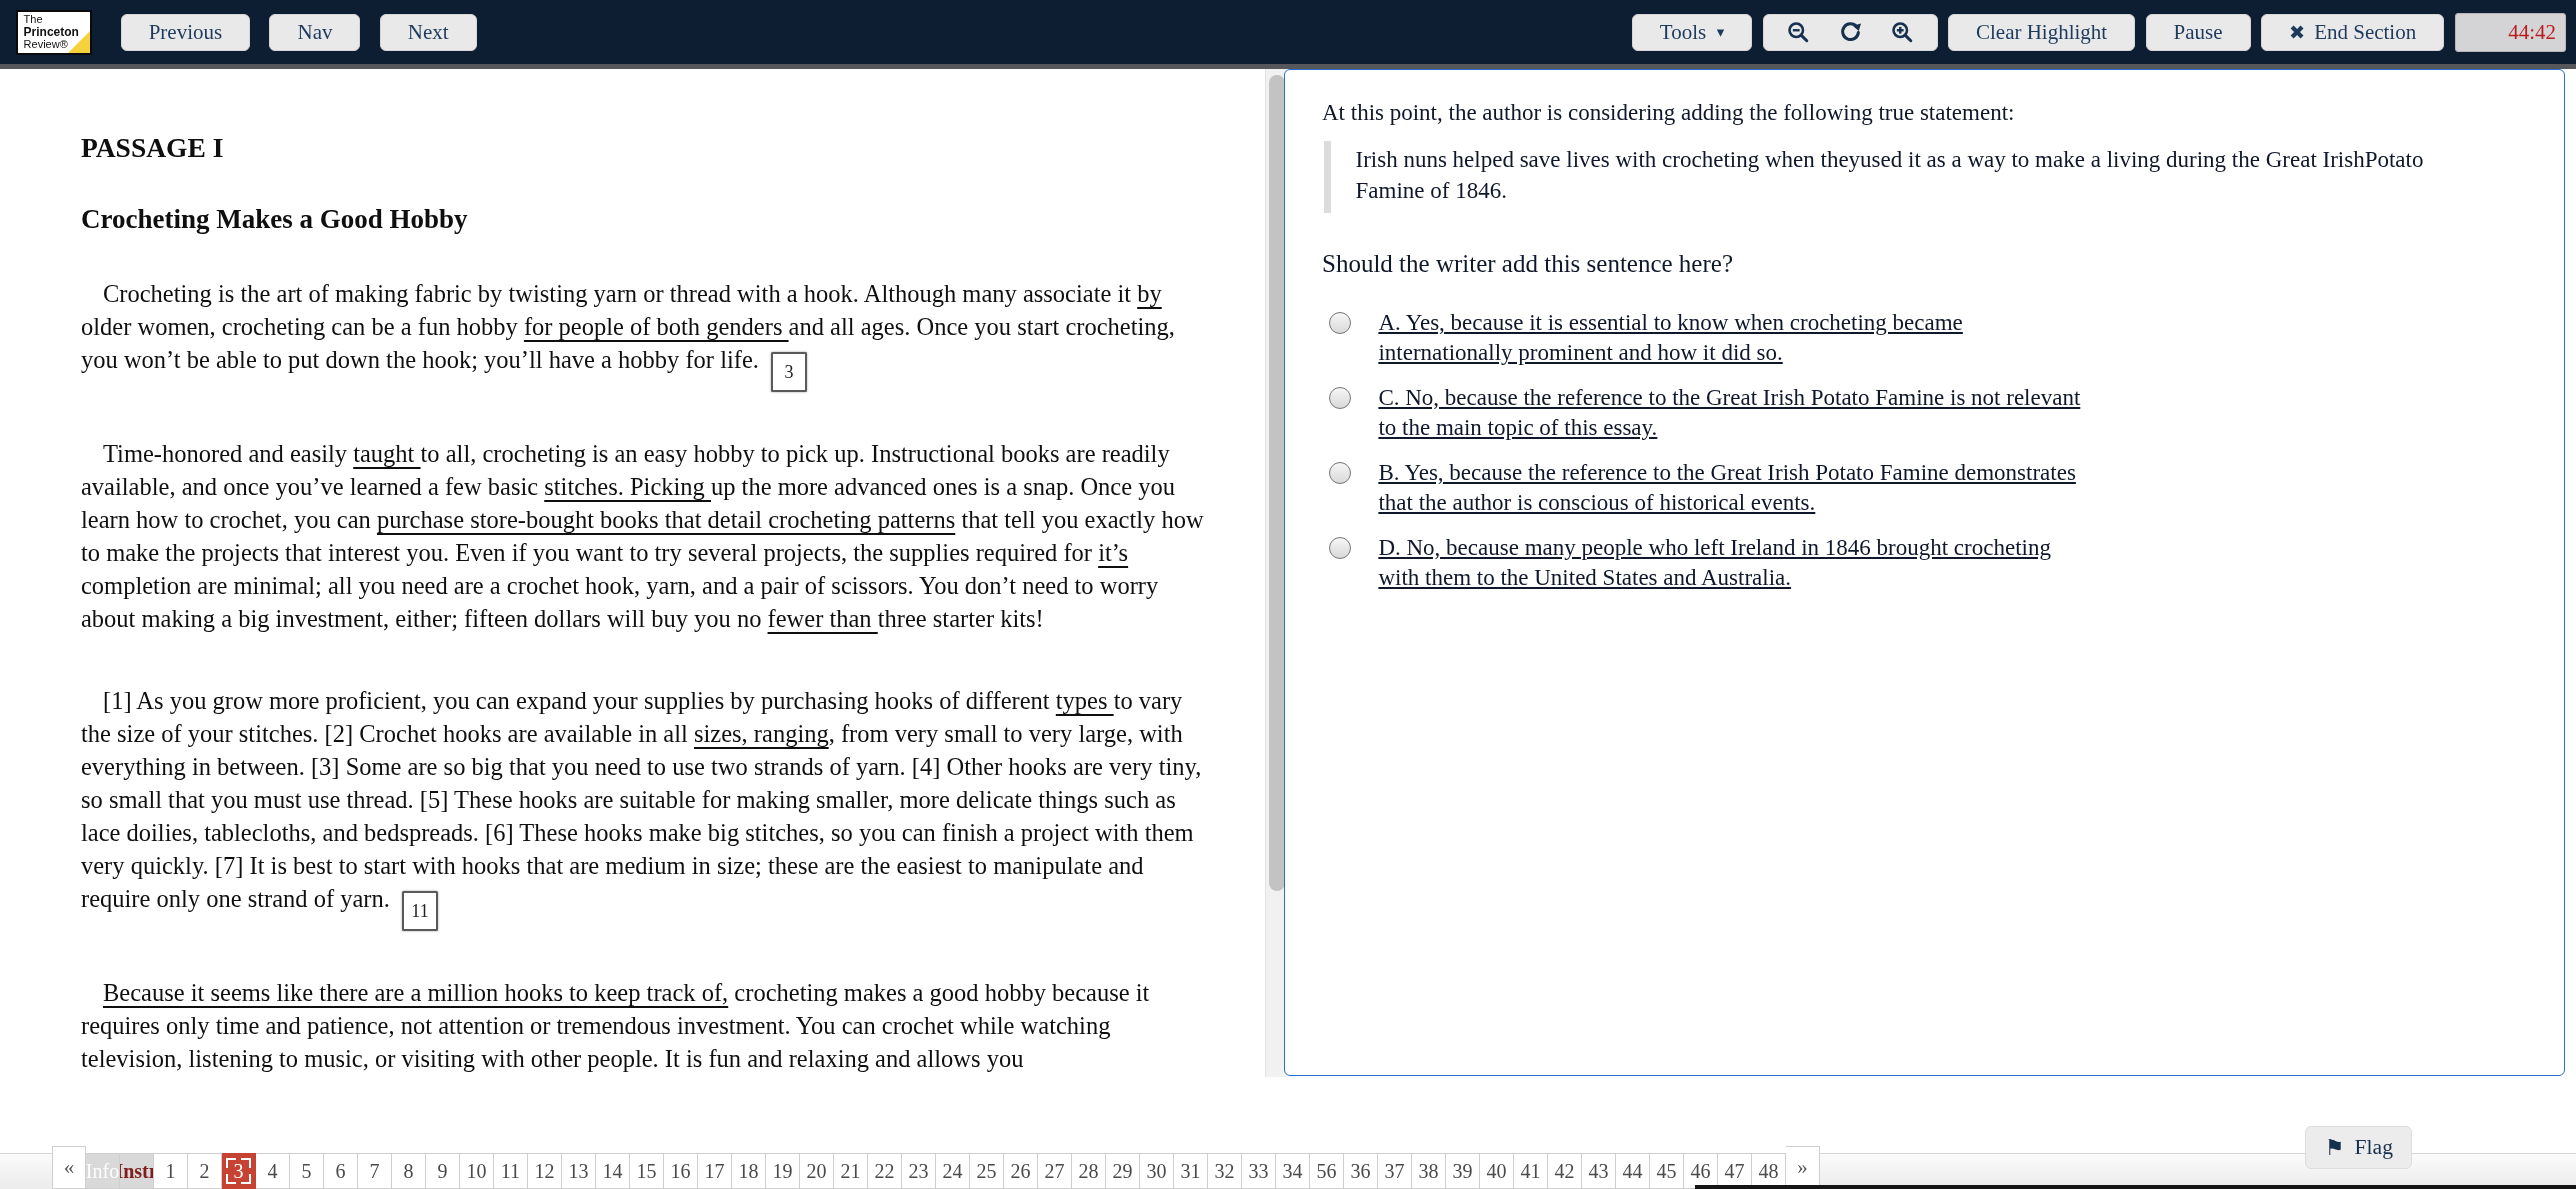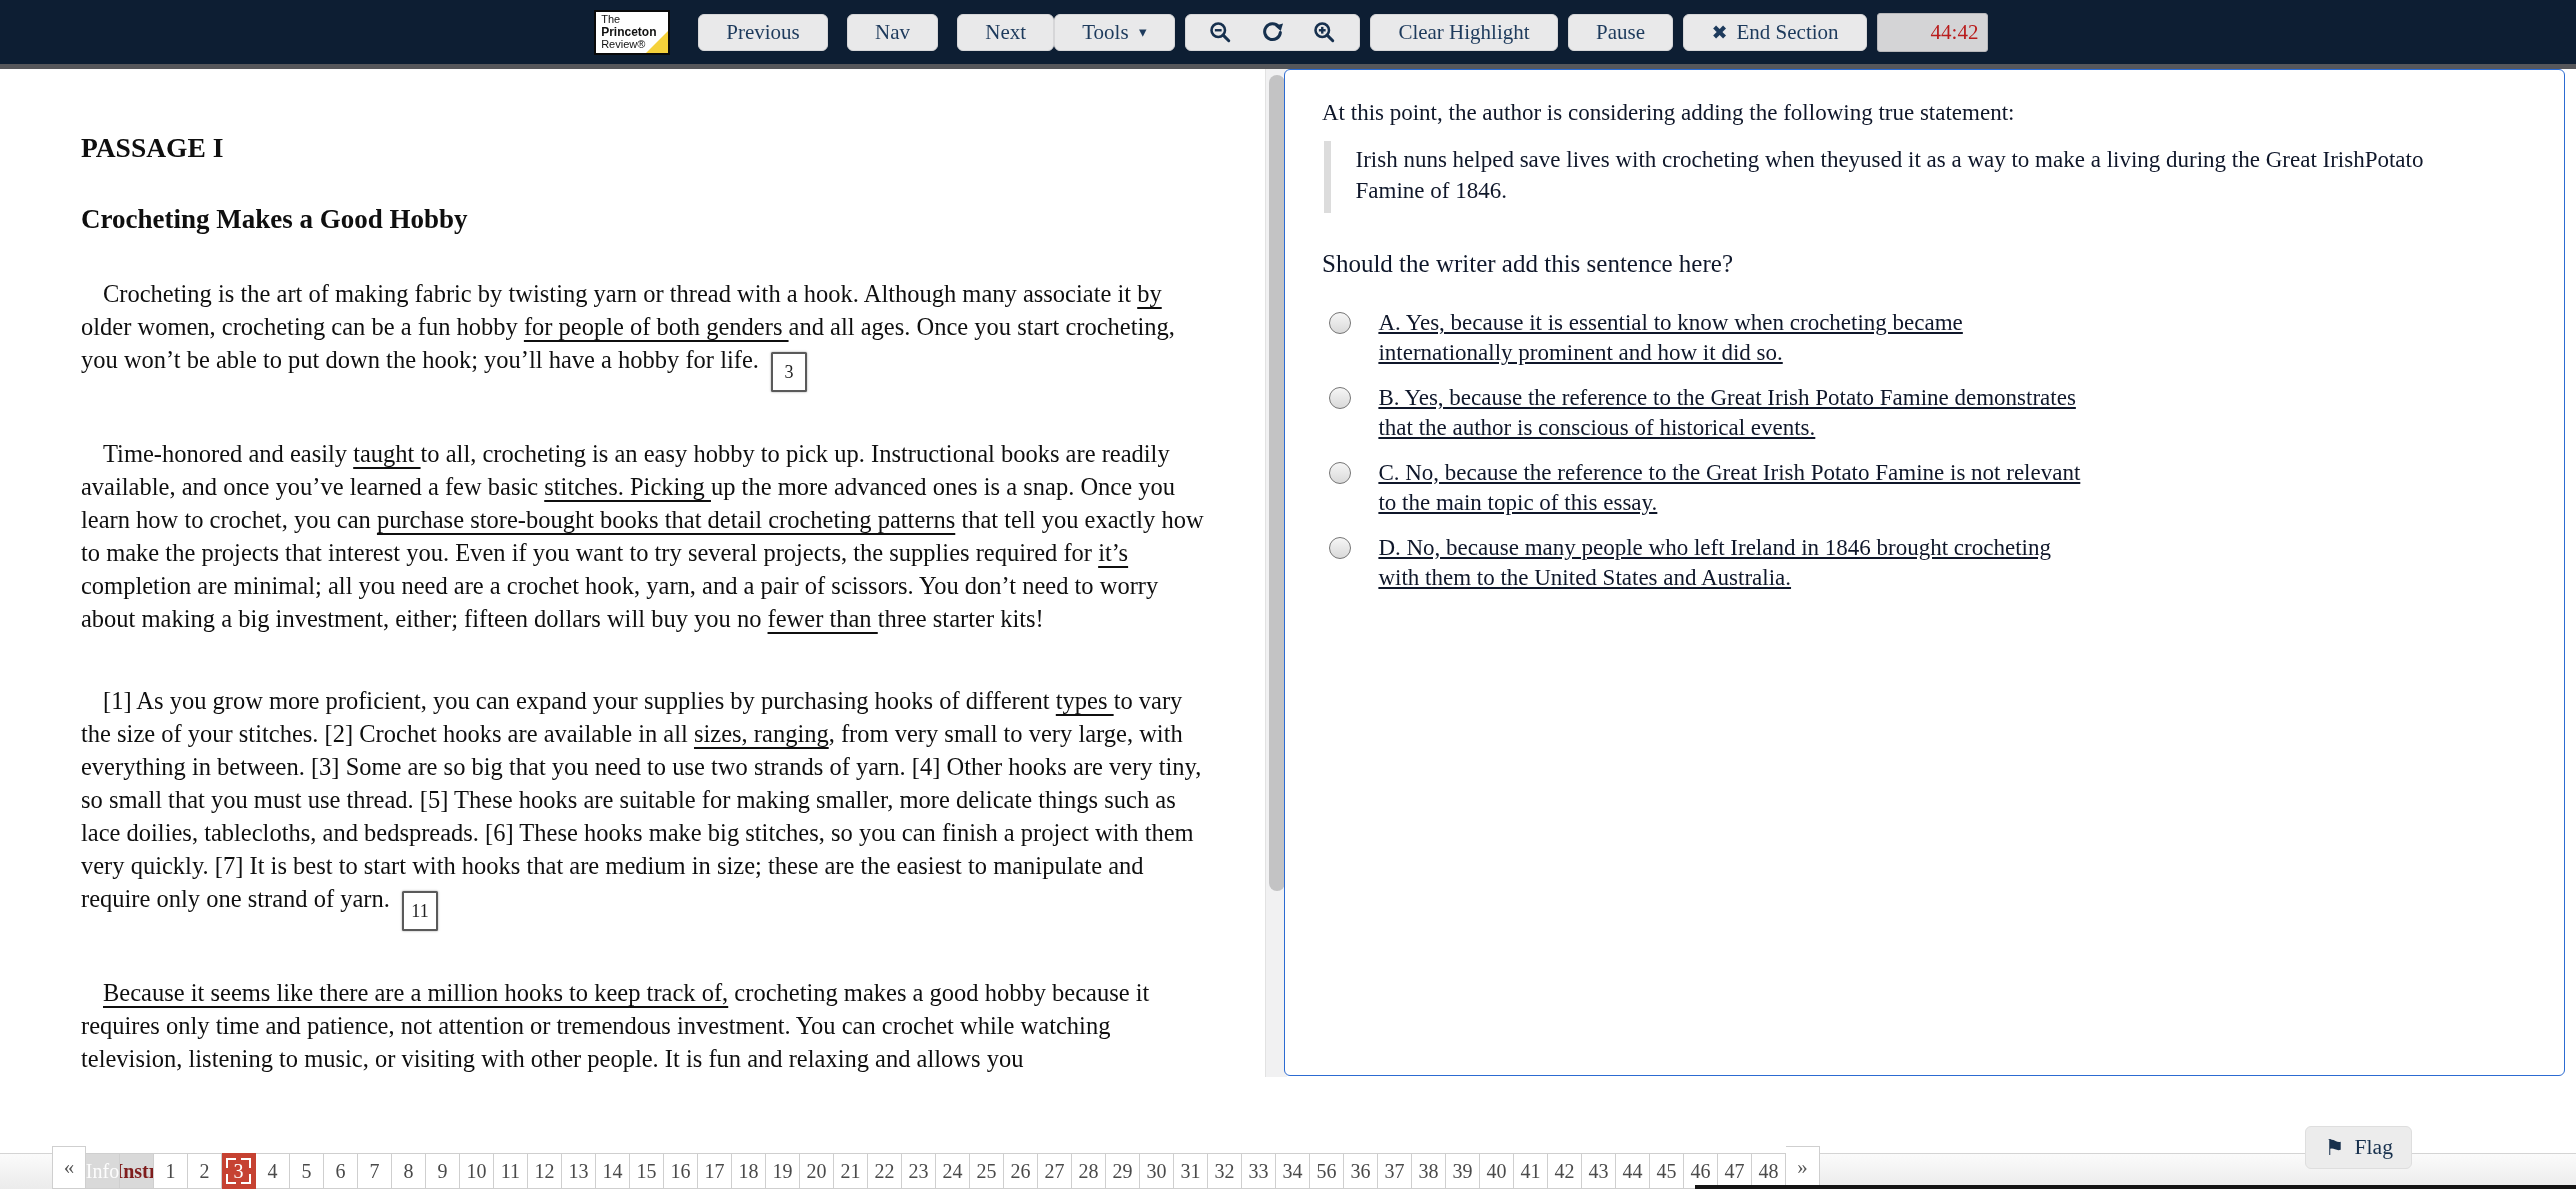--- a/index.html
+++ b/index.html
@@ -2,21 +2,21 @@
 <html style="font-size:12px"><head>
 <meta charset="utf-8">
 <style>
   * { margin:0; padding:0; box-sizing:border-box; }
   html,body { width:2576px; height:1189px; background:#ffffff; overflow:hidden;
               font-family:"Liberation Serif", serif; }
   #screen { position:relative; width:2576px; height:1189px; background:#fff; }
 
   
   #topbar { position:absolute; left:0; top:0; width:2576px; height:64px;
-            background:#0d1e33; display:flex; align-items:center; justify-content:center; }
+            background:#0d1e33; display:flex; align-items:center; justify-content:space-between; }
   .nav-shadow { position:absolute; left:0; top:64px; width:2576px; height:5.2px; background:#56575b; }
   .tb-left { display:flex; align-items:center; gap:19.3px; padding-left:16.4px; }
   .tb-right { display:flex; align-items:center; gap:10.4px; padding-right:10.4px; }
   .logo { position:relative; width:76px; height:45px; background:#fff; border:2.2px solid #0a0a0a;
           overflow:hidden; padding:2.2px 0 0 5.2px; color:#111; line-height:1.08; margin-right:9px; }
   .logo-l1 { font-size:11px; font-family:"Liberation Sans", sans-serif; }
   .logo-l2 { font-size:12px; font-weight:bold; font-family:"Liberation Sans", sans-serif; }
   .logo-l3 { font-size:11px; font-family:"Liberation Sans", sans-serif; }
   .logo-tri { position:absolute; right:0; bottom:0; width:0; height:0;
               border-left:22px solid transparent; border-bottom:22px solid #f5d13b; }
@@ -172,25 +172,25 @@
       <span>Irish nuns helped save lives with crocheting when theyused it as a way to make a living during the Great IrishPotato Famine of 1846.</span>
     </div>
     <p class="prompt">Should the writer add this sentence here?</p>
     <div class="options">
       <div class="opt">
         <span class="radio"></span>
         <span class="optlabel">A. Yes, because it is essential to know when crocheting became internationally prominent and how it did so.</span>
       </div>
       <div class="opt">
         <span class="radio"></span>
-        <span class="optlabel">B. Yes, because the reference to the Great Irish Potato Famine demonstrates that the author is conscious of historical events.</span>
+        <span class="optlabel">C. No, because the reference to the Great Irish Potato Famine is not relevant to the main topic of this essay.</span>
       </div>
       <div class="opt">
         <span class="radio"></span>
-        <span class="optlabel">C. No, because the reference to the Great Irish Potato Famine is not relevant to the main topic of this essay.</span>
+        <span class="optlabel">B. Yes, because the reference to the Great Irish Potato Famine demonstrates that the author is conscious of historical events.</span>
       </div>
       <div class="opt">
         <span class="radio"></span>
         <span class="optlabel">D. No, because many people who left Ireland in 1846 brought crocheting with them to the United States and Australia.</span>
       </div>
     </div>
   </section>
 
   <div id="bottombar">
     <div id="pagination">

